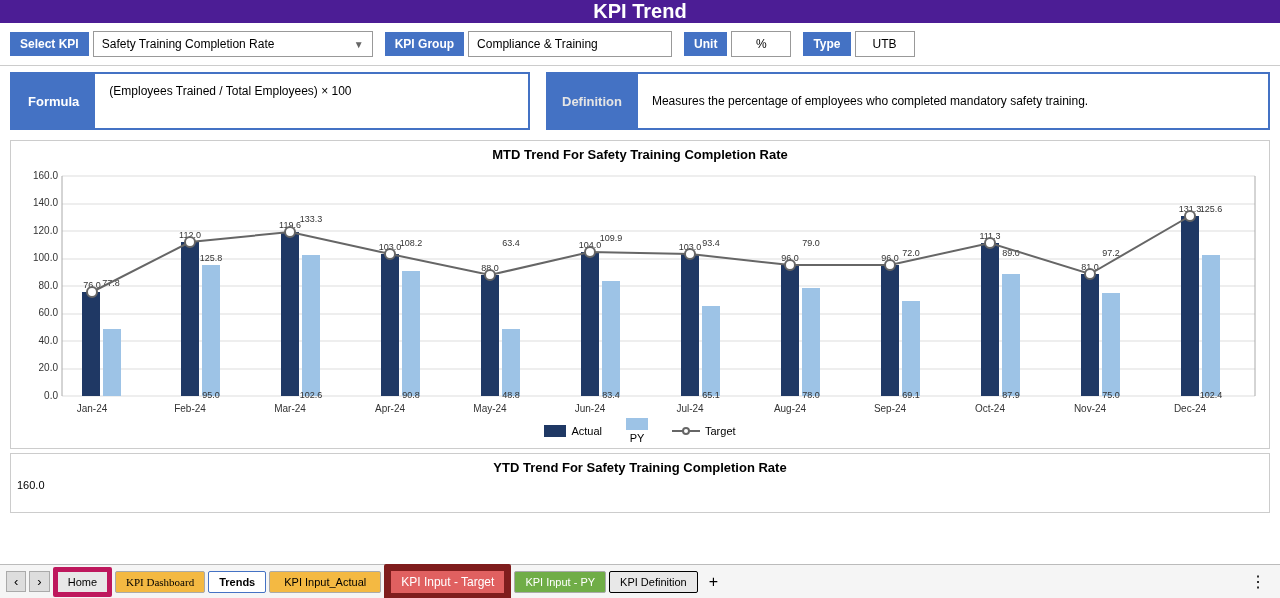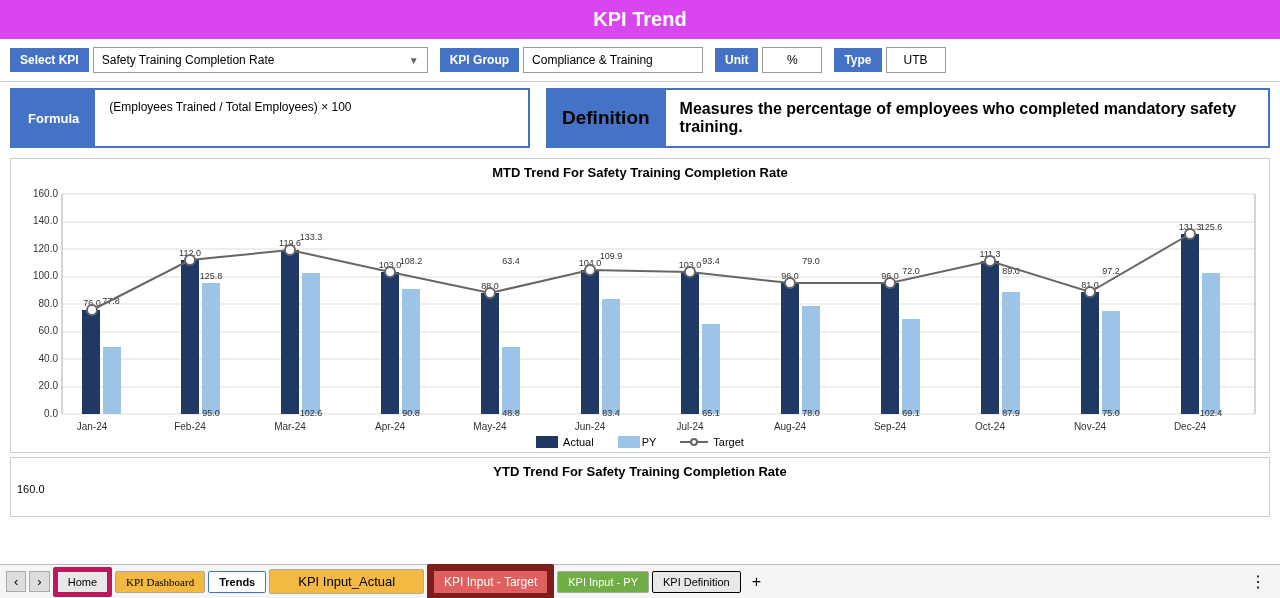--- a/index.html
+++ b/index.html
@@ -1,26 +1,26 @@
 <!DOCTYPE html>
 <html><head>
   <meta charset="utf-8">
   <style>
     * { margin: 0; padding: 0; box-sizing: border-box; }
     body { font-family: Arial, sans-serif; font-size: 12px; background: #fff; width: 1280px; height: 598px; overflow: hidden; }
 
     
-    .header { background: #d946ef; color: white; text-align: center; padding: 8px; font-size: 20px; font-weight: bold; }
+    .header { background: #4c1d95; color: white; text-align: center; font-size: 20px; font-weight: bold; }
 
     
     .controls-row { display: flex; align-items: center; padding: 8px 10px; gap: 4px; border-bottom: 1px solid #ccc; }
     .ctrl-label { background: #4472C4; color: white; padding: 5px 10px; font-size: 12px; font-weight: bold; white-space: nowrap; }
     .ctrl-value { border: 1px solid #999; padding: 5px 8px; font-size: 12px; background: white; }
-    .ctrl-value.wide { width: 335px; display: flex; justify-content: space-between; align-items: center; }
-    .ctrl-value.med { width: 180px; }
+    .ctrl-value.wide { width: 280px; display: flex; justify-content: space-between; align-items: center; }
+    .ctrl-value.med { width: 204px; }
     .ctrl-value.sm { width: 60px; text-align: center; }
     .dropdown-arrow { font-size: 10px; color: #666; }
   </style>
 </head>
 <body>
 
 <div class="header">
   <span>KPI Trend</span>
 </div>
 
@@ -37,22 +37,22 @@
   <div class="ctrl-label" style="margin-left:8px;">Type</div>
   <div class="ctrl-value sm">UTB</div>
 </div>
 
 <div style="display:flex; padding: 6px 10px; gap:0; margin-bottom:4px;">
   <div style="display:flex; align-items:stretch; border: 2px solid #4472C4; flex: 0 0 520px;">
     <div style="background:#4472C4; color:white; padding:10px 16px; font-size:13px; font-weight:bold; display:flex; align-items:center;">Formula</div>
     <div style="padding:10px 14px; font-size:12px;">(Employees Trained / Total Employees) × 100</div>
   </div>
   <div style="display:flex; align-items:stretch; border: 2px solid #4472C4; border-left: none; flex:1; margin-left:16px;">
-    <div style="background:#4472C4; color:#000000; padding:10px 16px; font-size:19px; font-weight:bold; display:flex; align-items:center;">Definition</div>
-    <div style="padding:10px 14px; font-size:16px;font-weight:bold;">Measures the percentage of employees who completed mandatory safety training.</div>
+    <div style="background:#4472C4; color:#e5e5e5; padding:10px 16px; font-size:13px; font-weight:bold; display:flex; align-items:center;">Definition</div>
+    <div style="padding:20px 14px; font-size:12px;">Measures the percentage of employees who completed mandatory safety training.</div>
   </div>
 </div>
 
 <div style="margin: 0 10px 4px; border: 1px solid #ccc; padding: 6px 6px 4px;">
   <div style="text-align:center; font-size:13px; font-weight:bold; margin-bottom:4px;">MTD Trend For Safety Training Completion Rate</div>
   <svg width="1240" height="250" viewBox="0 0 1240 250" style="display:block; margin:0 auto;">
 
     <text x="38" y="233" font-size="10" text-anchor="end" fill="#333">0.0</text>
     <text x="38" y="205" font-size="10" text-anchor="end" fill="#333">20.0</text>
     <text x="38" y="178" font-size="10" text-anchor="end" fill="#333">40.0</text>
@@ -176,21 +176,21 @@
     <text x="970" y="246" font-size="10" text-anchor="middle" fill="#333">Oct-24</text>
     <text x="1070" y="246" font-size="10" text-anchor="middle" fill="#333">Nov-24</text>
     <text x="1170" y="246" font-size="10" text-anchor="middle" fill="#333">Dec-24</text>
   </svg>
 
   <div style="display:flex; justify-content:center; gap:24px; margin-top:2px; font-size:11px; align-items:center;">
     <div style="display:flex; align-items:center; gap:5px;">
       <div style="width:22px; height:12px; background:#1F3864;"></div>
       <span>Actual</span>
     </div>
-    <div style="display:flex; align-items:center; gap:2px;">
+    <div style="display:flex; align-items:center; gap:2px;flex-direction:column;">
       <div style="width:22px; height:12px; background:#9DC3E6;"></div>
       <span>PY</span>
     </div>
     <div style="display:flex; align-items:flex-end; gap:5px;">
       <div style="position:relative; width:28px; height:12px; display:flex; align-items:center;">
         <div style="width:28px; height:2px; background:#666;"></div>
         <div style="position:absolute; left:50%; transform:translateX(-50%); width:8px; height:8px; border-radius:50%; border:2px solid #666; background:white;"></div>
       </div>
       <span>Target</span>
     </div>
@@ -207,21 +207,21 @@
   <button style="background:#ddd; border:1px solid #aaa; padding:2px 7px; cursor:pointer; font-size:13px;">›</button>
   <div style="padding:4px 10px; font-size:11px; cursor:pointer; border:5px solid #be185d; background:#e8e8e8; border-radius:2px;">
     <span>Home</span>
   </div>
   <div style="padding:4px 10px; font-size:11px; cursor:pointer; border:1px solid #aaa; background:#F4B942; border-radius:2px;font-family:Liberation Serif, serif;">
     <span>KPI Dashboard</span>
   </div>
   <div style="padding:4px 10px; font-size:11px; cursor:pointer; border:1px solid #4472C4; background:white; border-radius:2px; font-weight:bold;">
     <span>Trends</span>
   </div>
-  <div style="padding:4px 28px; font-size:13px; cursor:pointer; border:1px solid #aaa; background:#F4B942; border-radius:2px;">
+  <div style="padding:4px 14px; font-size:11px; cursor:pointer; border:1px solid #aaa; background:#F4B942; border-radius:2px;">
     <span>KPI Input_Actual</span>
   </div>
   <div style="padding:4px 10px; font-size:12px; cursor:pointer; border:7px solid #7f1d1d; background:#E06060; color:white; border-radius:2px;">
     <span>KPI Input - Target</span>
   </div>
   <div style="padding:4px 10px; font-size:11px; cursor:pointer; border:1px solid #aaa; background:#70AD47; color:white; border-radius:2px;">
     <span>KPI Input - PY</span>
   </div>
   <div style="padding:4px 10px; font-size:11px; cursor:pointer; border:1px solid #000000; background:#e8e8e8; border-radius:2px;">
     <span>KPI Definition</span>

